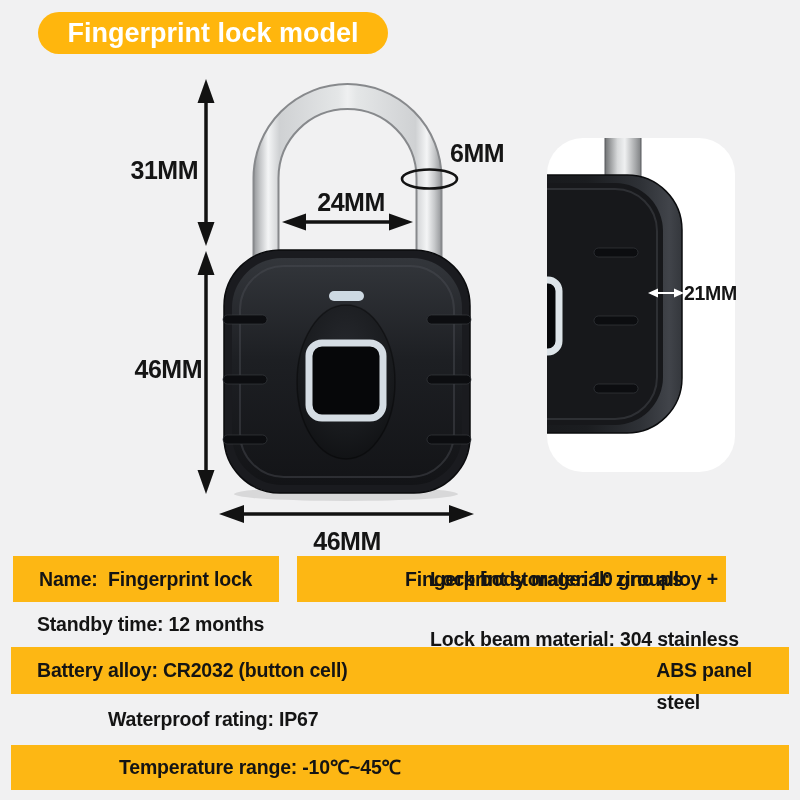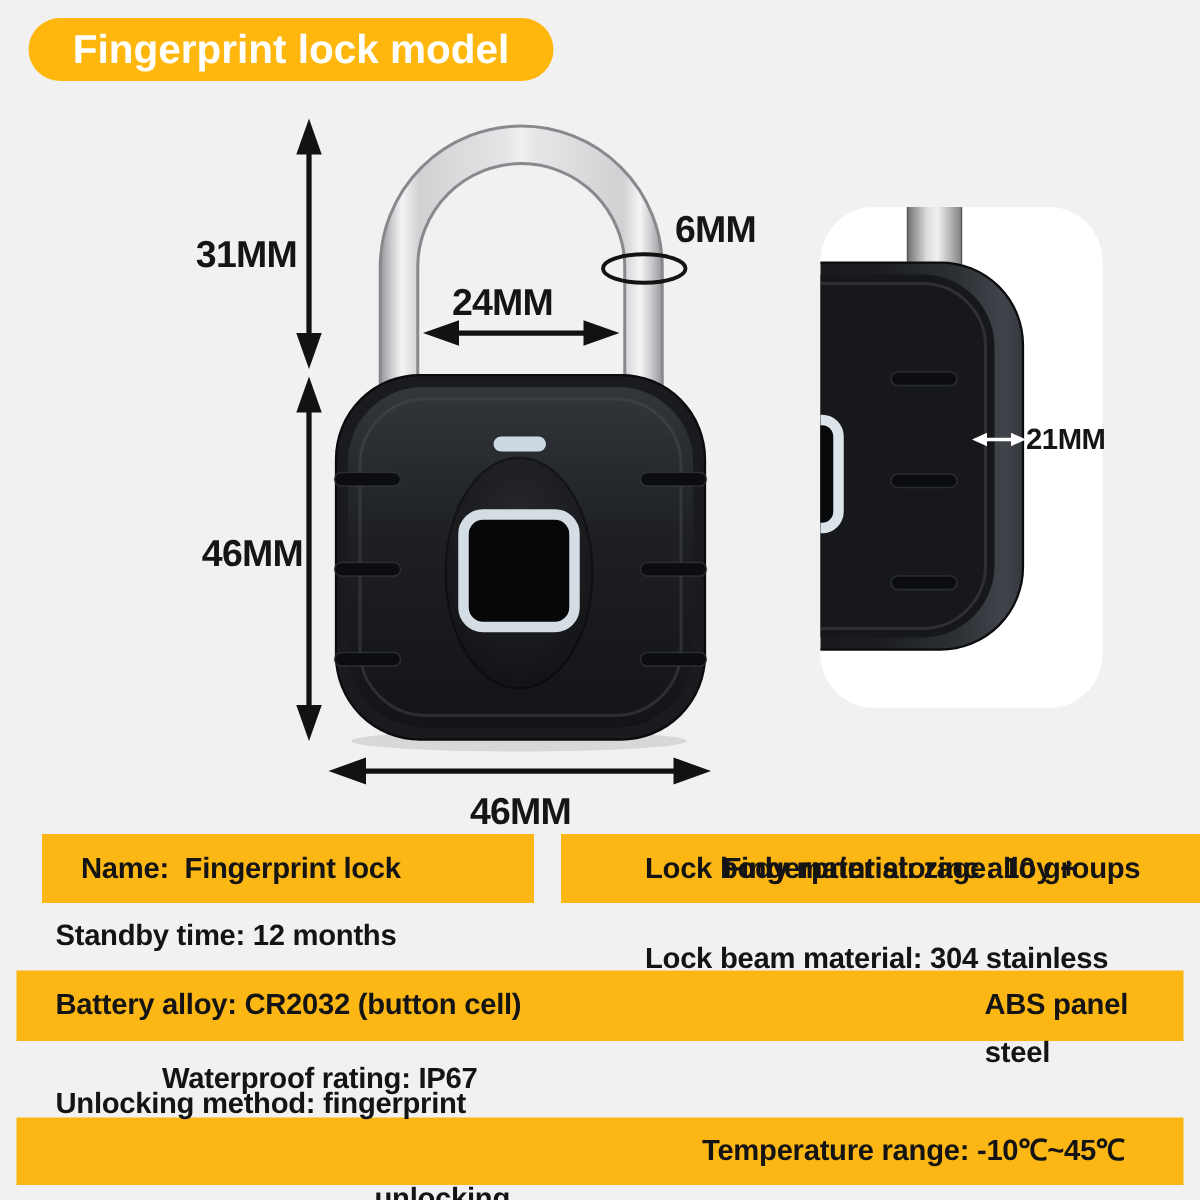--- a/index.html
+++ b/index.html
@@ -3,46 +3,46 @@
 <meta charset="utf-8">
 <style>
   html,body{margin:0;padding:0;}
   body{
     width:800px;height:800px;position:relative;overflow:hidden;
     background:#f1f1f2;
     font-family:"Liberation Sans", sans-serif;
   }
   
   .banner{
-    position:absolute;left:19px;top:12px;width:350px;height:42px;
+    position:absolute;left:38px;top:12px;width:350px;height:42px;
     background:#FFB60D;border-radius:21px;
     display:flex;align-items:center;justify-content:center;
     color:#fff;font-size:27px;font-weight:700;letter-spacing:0px;
   }
   
   .stage{position:absolute;left:0;top:0;width:800px;height:800px;}
   
   .dim{
     position:absolute;font-weight:700;color:#151515;
     font-size:25px;letter-spacing:-0.5px;line-height:1;white-space:nowrap;
   }
   .dim.right{text-align:right;}
   .dim.center{text-align:center;}
   #dim-shackle-height{left:116px;top:158px;width:82px;}
   #dim-body-height{left:120px;top:357px;width:82px;}
-  #dim-shackle-width{left:287px;top:190px;width:96px;}
+  #dim-shackle-width{left:303px;top:190px;width:96px;}
   #dim-shackle-dia{left:450px;top:141px;}
   #dim-body-width{left:299px;top:529px;width:96px;}
   #dim-thickness{left:684px;top:284px;font-size:19.5px;letter-spacing:-0.3px;}
   
   .spec{position:absolute;left:0;top:556px;width:800px;
     font-size:19.5px;font-weight:700;color:#141414;letter-spacing:-0.2px;line-height:21px;}
   .srow{display:flex;}
   .r1{height:46px;}.r2{height:45px;}.r3{height:47px;}.r4{height:51px;}.r5{height:45px;}
-  .cl{width:331px;margin-left:28px;display:flex;align-items:center;}
+  .cl{width:266px;margin-left:13px;display:flex;align-items:center;}
   .clw{width:349px;margin-left:11px;display:flex;align-items:center;}
   .gap{width:18px;}
   .cr{width:429px;display:flex;align-items:center;}
   .r1 .cl,.r1 .cr{background:#FDB714;}
   .band{background:#FDB714;margin:0 11px;width:778px;}
   .band .clw{margin-left:0;}
   .t{white-space:pre-wrap;}
   .cl .t,.clw .t{padding-left:26px;}
   .cr .t{padding-left:108px;}
   .t2{width:100%;white-space:pre-wrap;}
@@ -210,23 +210,17 @@
         <div class="l2">steel</div>
       </div>
     </div>
   </div>
   <div class="srow r4">
     <div class="cr">
         <span class="t">Waterproof rating: IP67</span>
       </div>
   </div>
   <div class="srow r5 band">
-    <div class="clw">
-      <div class="l-unlock">
-        <div class="l1">Unlocking method: fingerprint</div>
-        <div class="l2">unlocking</div>
-      </div>
-    </div>
     <div class="cr">
         <span class="t">Temperature range: -10℃~45℃</span>
       </div>
   </div>
 </div>
 
 </body></html>

